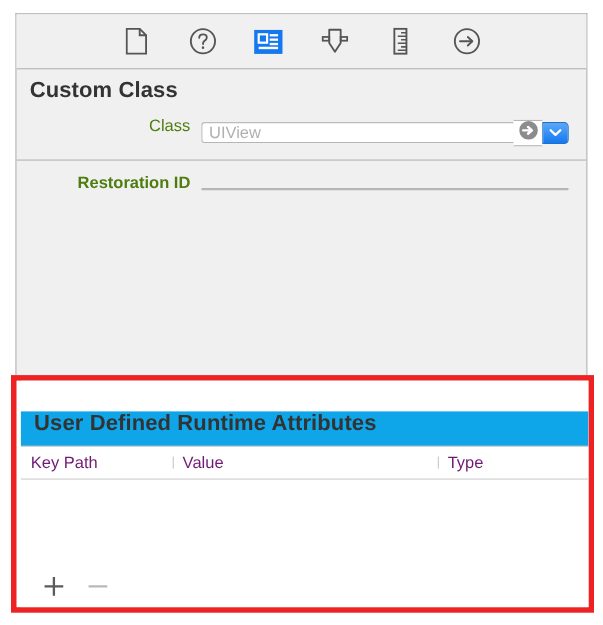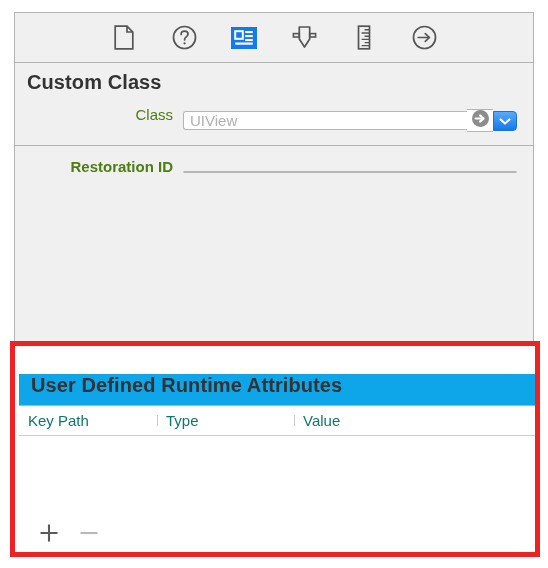--- a/index.html
+++ b/index.html
@@ -178,21 +178,21 @@
   .table-header {
     height: 29px;
     background: #ffffff;
     border-bottom: 1px solid #cccccc;
     display: flex;
     align-items: center;
     position: relative;
   }
   .th {
     font-size: 15px;
-    color: #0f766e;
+    color: #701a75;
     padding-left: 9px;
     box-sizing: border-box;
     position: relative;
   }
   .th.c1 { width: 138px; }
   .th.c2 { width: 137px; }
   .th.c3 { flex: 1 1 auto; }
   .th.c2::before, .th.c3::before {
     content: "";
     position: absolute;
@@ -342,22 +342,22 @@
 
   <div class="redbox">
     <div class="udra">
 
       <div class="udra-head">
         <div class="section-title">User Defined Runtime Attributes</div>
       </div>
 
       <div class="table-header">
         <div class="th c1">Key Path</div>
+        <div class="th c3">Value</div>
         <div class="th c2">Type</div>
-        <div class="th c3">Value</div>
       </div>
 
       <div class="table-body"></div>
 
       <div class="udra-footer">
         <div class="btn-pm">
           <span>
             <svg width="22" height="22" viewBox="0 0 22 22">
               <path d="M11 2.5 V19.5 M2.5 11 H19.5" stroke="#5a5a5a" stroke-width="2.1" stroke-linecap="butt"></path>
             </svg>

